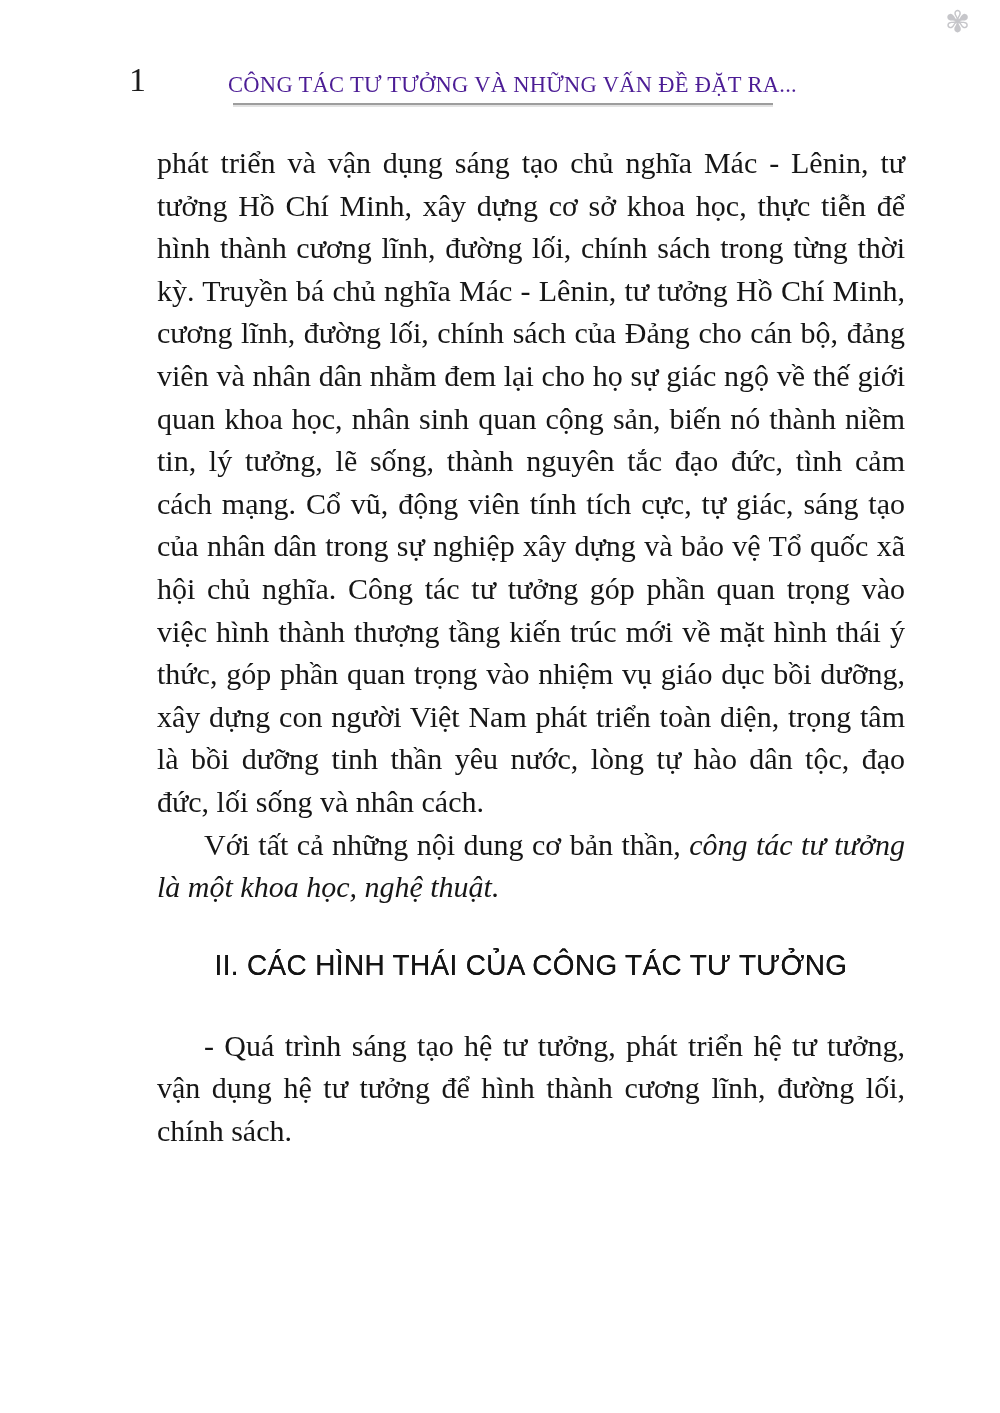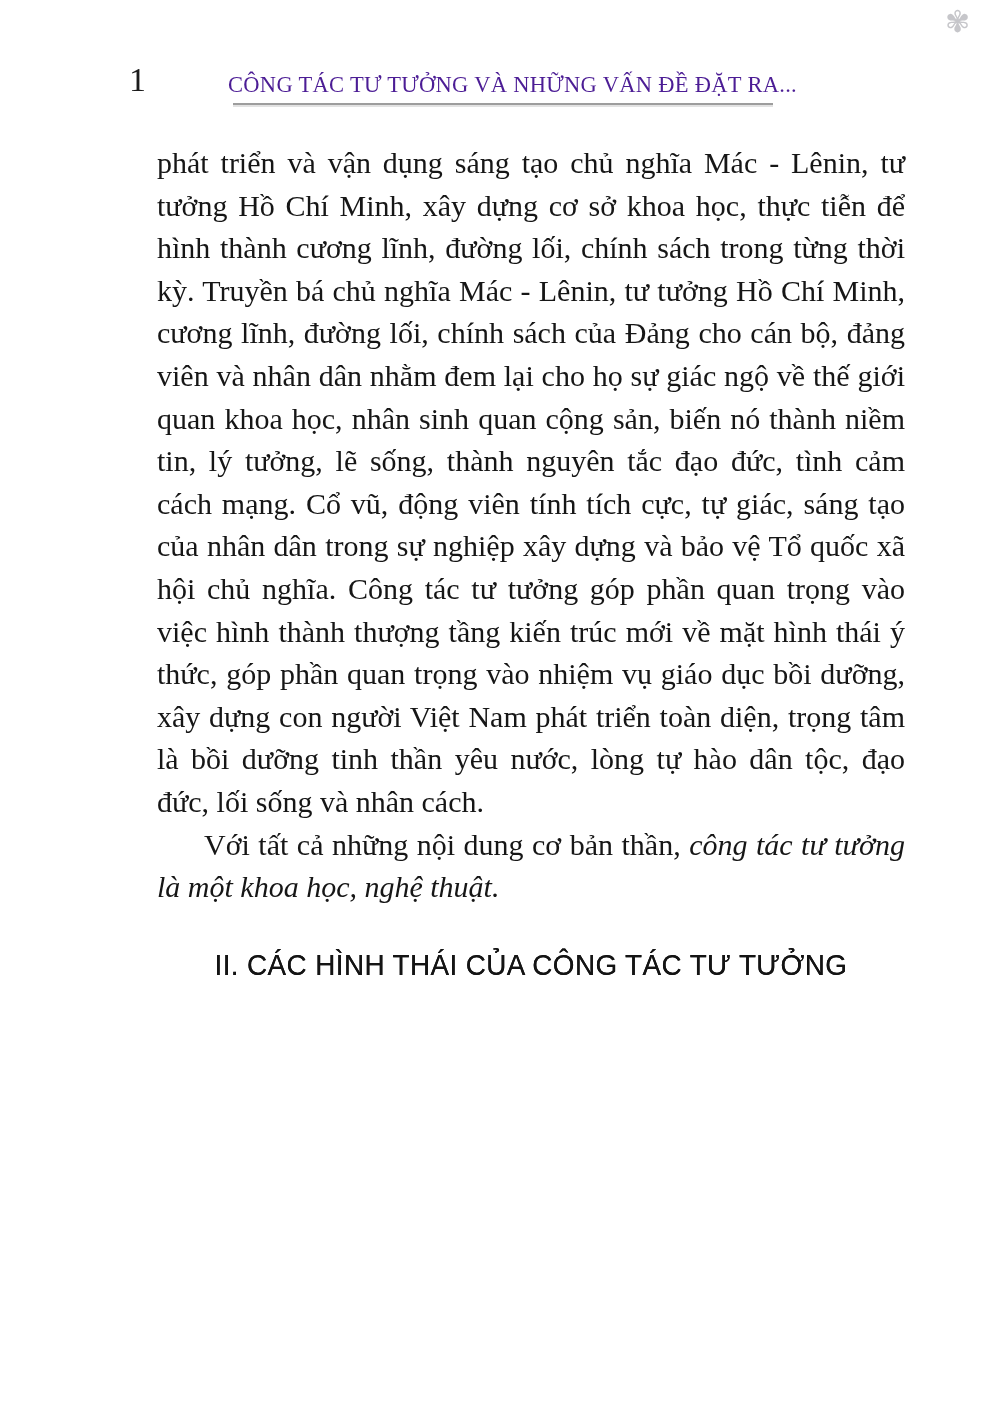--- a/index.html
+++ b/index.html
@@ -106,15 +106,16 @@
 
   <main class="body-text">
 
     <p class="no-indent">phát triển và vận dụng sáng tạo chủ nghĩa Mác - Lênin, tư tưởng Hồ Chí Minh, xây dựng cơ sở khoa học, thực tiễn để hình thành cương lĩnh, đường lối, chính sách trong từng thời kỳ. Truyền bá chủ nghĩa Mác - Lênin, tư tưởng Hồ Chí Minh, cương lĩnh, đường lối, chính sách của Đảng cho cán bộ, đảng viên và nhân dân nhằm đem lại cho họ sự giác ngộ về thế giới quan khoa học, nhân sinh quan cộng sản, biến nó thành niềm tin, lý tưởng, lẽ sống, thành nguyên tắc đạo đức, tình cảm cách mạng. Cổ vũ, động viên tính tích cực, tự giác, sáng tạo của nhân dân trong sự nghiệp xây dựng và bảo vệ Tổ quốc xã hội chủ nghĩa. Công tác tư tưởng góp phần quan trọng vào việc hình thành thượng tầng kiến trúc mới về mặt hình thái ý thức, góp phần quan trọng vào nhiệm vụ giáo dục bồi dưỡng, xây dựng con người Việt Nam phát triển toàn diện, trọng tâm là bồi dưỡng tinh thần yêu nước, lòng tự hào dân tộc, đạo đức, lối sống và nhân cách.</p>
 
     <p><span>Với tất cả những nội dung cơ bản thần, </span><em>công tác tư tưởng là một khoa học, nghệ thuật.</em></p>
 
     <h2 class="section-heading">II. CÁC HÌNH THÁI CỦA CÔNG TÁC TƯ TƯỞNG</h2>
 
 
+    <p>- Quá trình sáng tạo hệ tư tưởng, phát triển hệ tư tưởng, vận dụng hệ tư tưởng để hình thành cương lĩnh, đường lối, chính sách.</p>
 
   </main>
 </div>
 
 </body></html>

